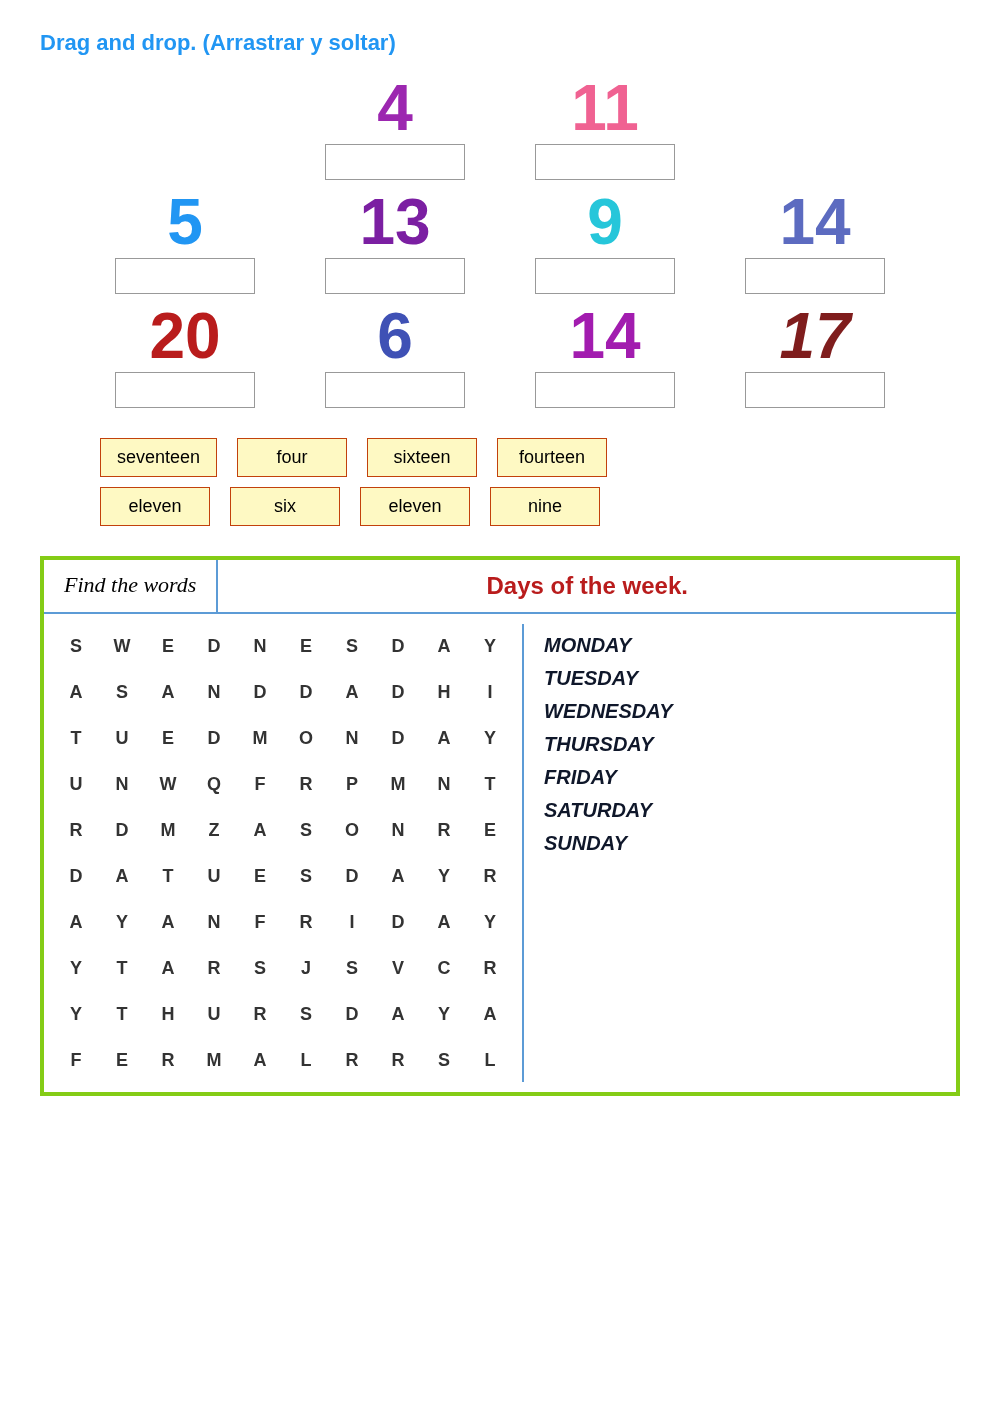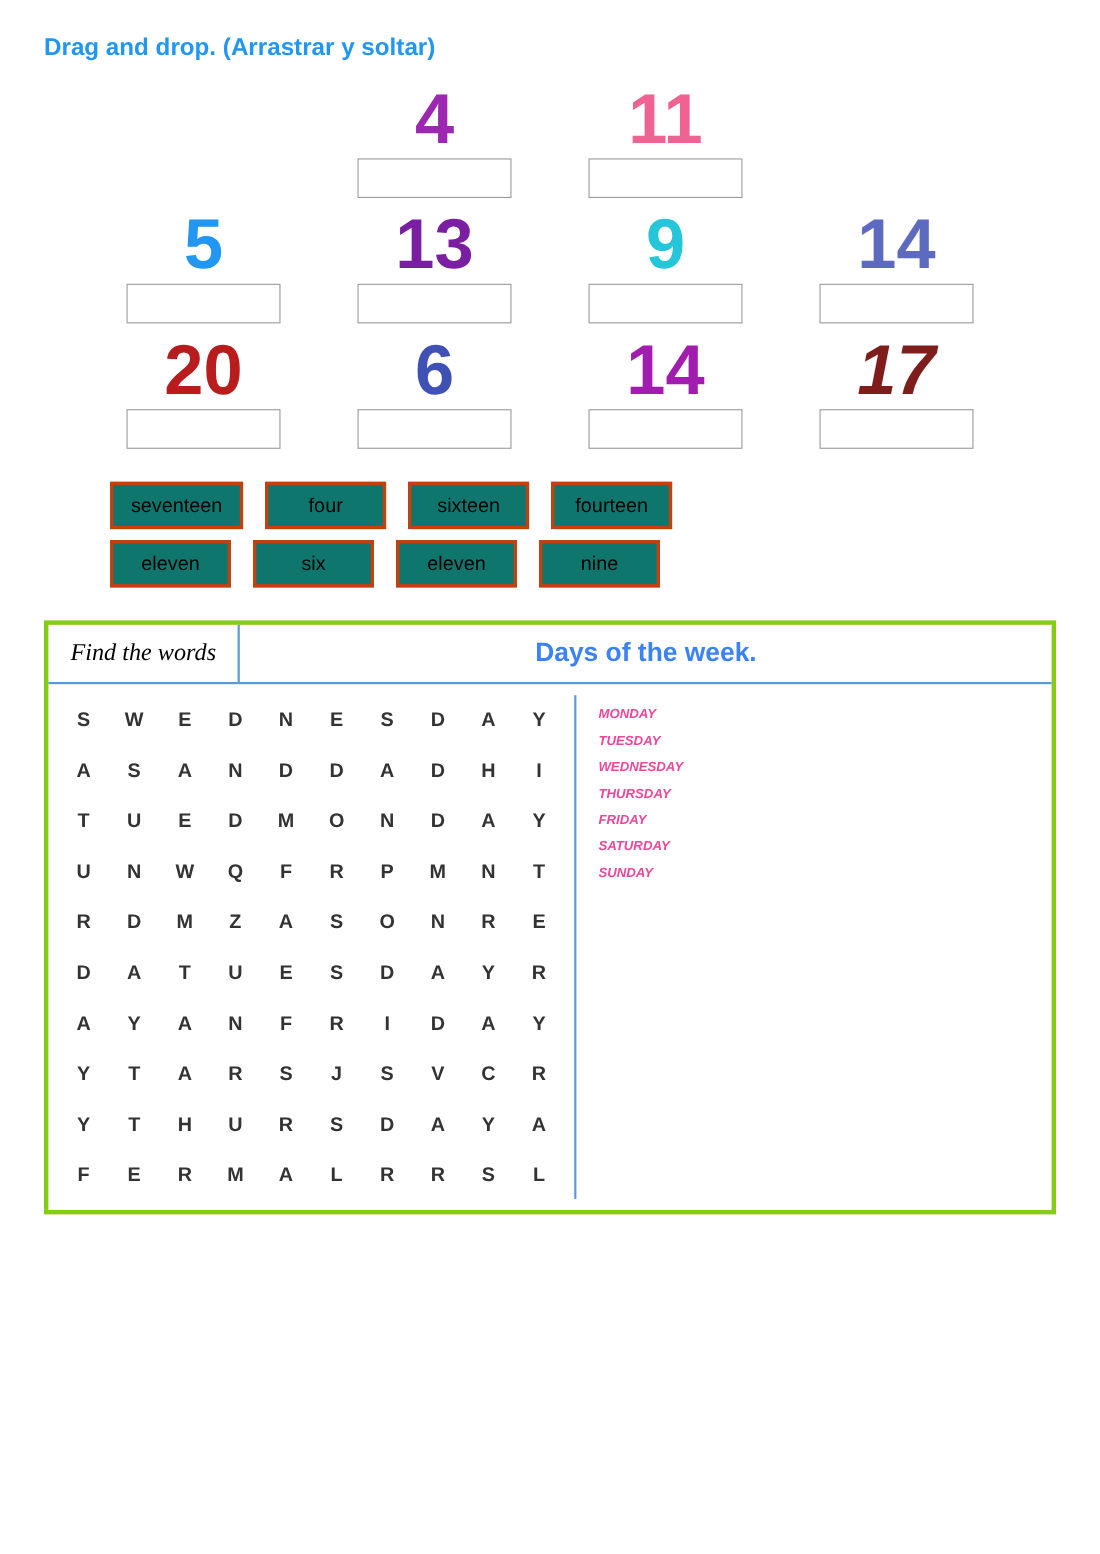--- a/index.html
+++ b/index.html
@@ -75,26 +75,26 @@
       padding-left: 60px;
     }
 
     .words-row {
       display: flex;
       gap: 20px;
       align-items: center;
     }
 
     .word-box {
-      border: 3px solid #c2410c;
+      border: 1px solid #c2410c;
       padding: 8px 16px;
       font-size: 18px;
       font-family: Arial, sans-serif;
       text-align: center;
-      background: #0f766e;
+      background: #fef9c3;
       cursor: grab;
       min-width: 110px;
     }
 
     
     .wordsearch-section {
       border: 4px solid #84cc16;
       margin-top: 20px;
       background: #fff;
     }
@@ -109,21 +109,21 @@
       font-size: 22px;
       font-style: italic;
       font-family: 'Times New Roman', serif;
       border-right: 2px solid #5C9BD6;
       flex: 0 0 auto;
     }
 
     .ws-title-right {
       padding: 12px 20px;
       font-size: 24px;
-      color: #3b82f6;
+      color: #b91c1c;
       font-weight: bold;
       flex: 1;
       text-align: center;
     }
 
     .ws-body {
       display: flex;
       padding: 10px;
       gap: 10px;
     }
@@ -152,24 +152,24 @@
     .ws-words {
       display: flex;
       flex-direction: column;
       gap: 10px;
       padding: 10px 20px;
       border-left: 2px solid #5C9BD6;
       flex: 0 0 auto;
     }
 
     .ws-word {
-      font-size: 12px;
+      font-size: 20px;
       font-weight: bold;
       font-style: italic;
-      color: #ec4899;
+      color: #0f172a;
     }
   </style>
 </head>
 <body>
 
 <div>
   <div class="header-title">Drag and drop. (Arrastrar y soltar)</div>
 </div>
 
 <div class="drag-section">

